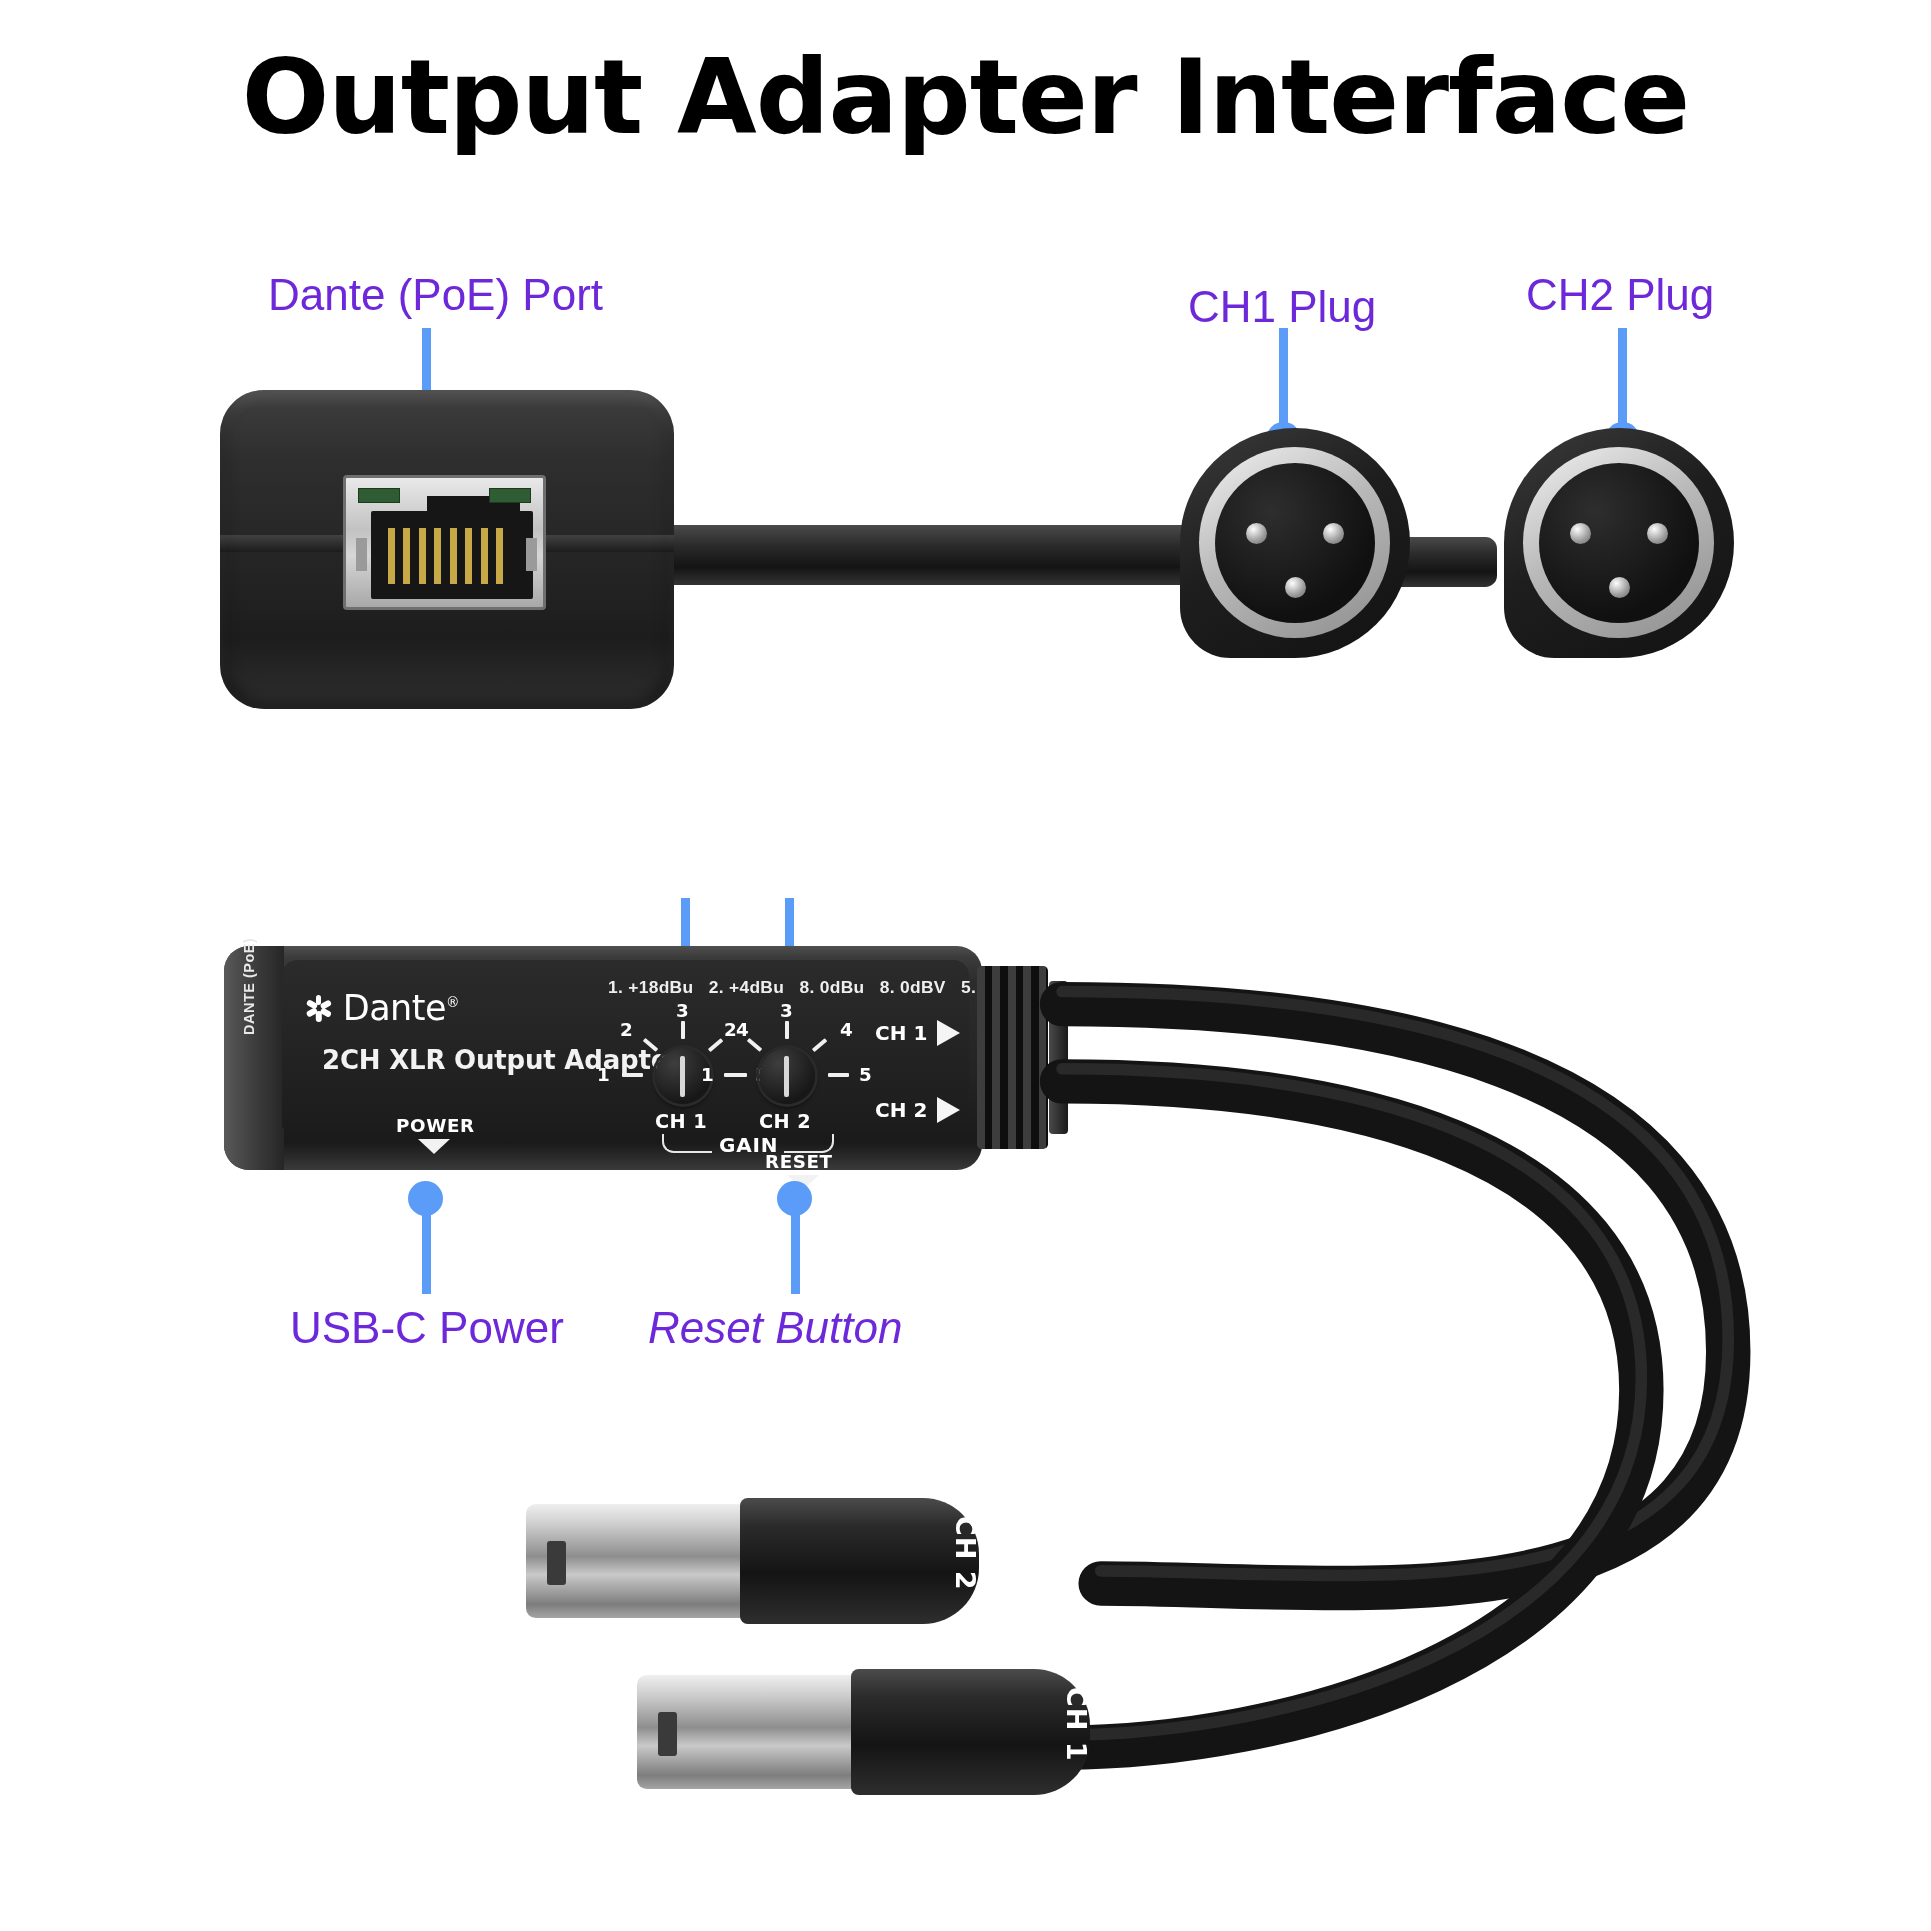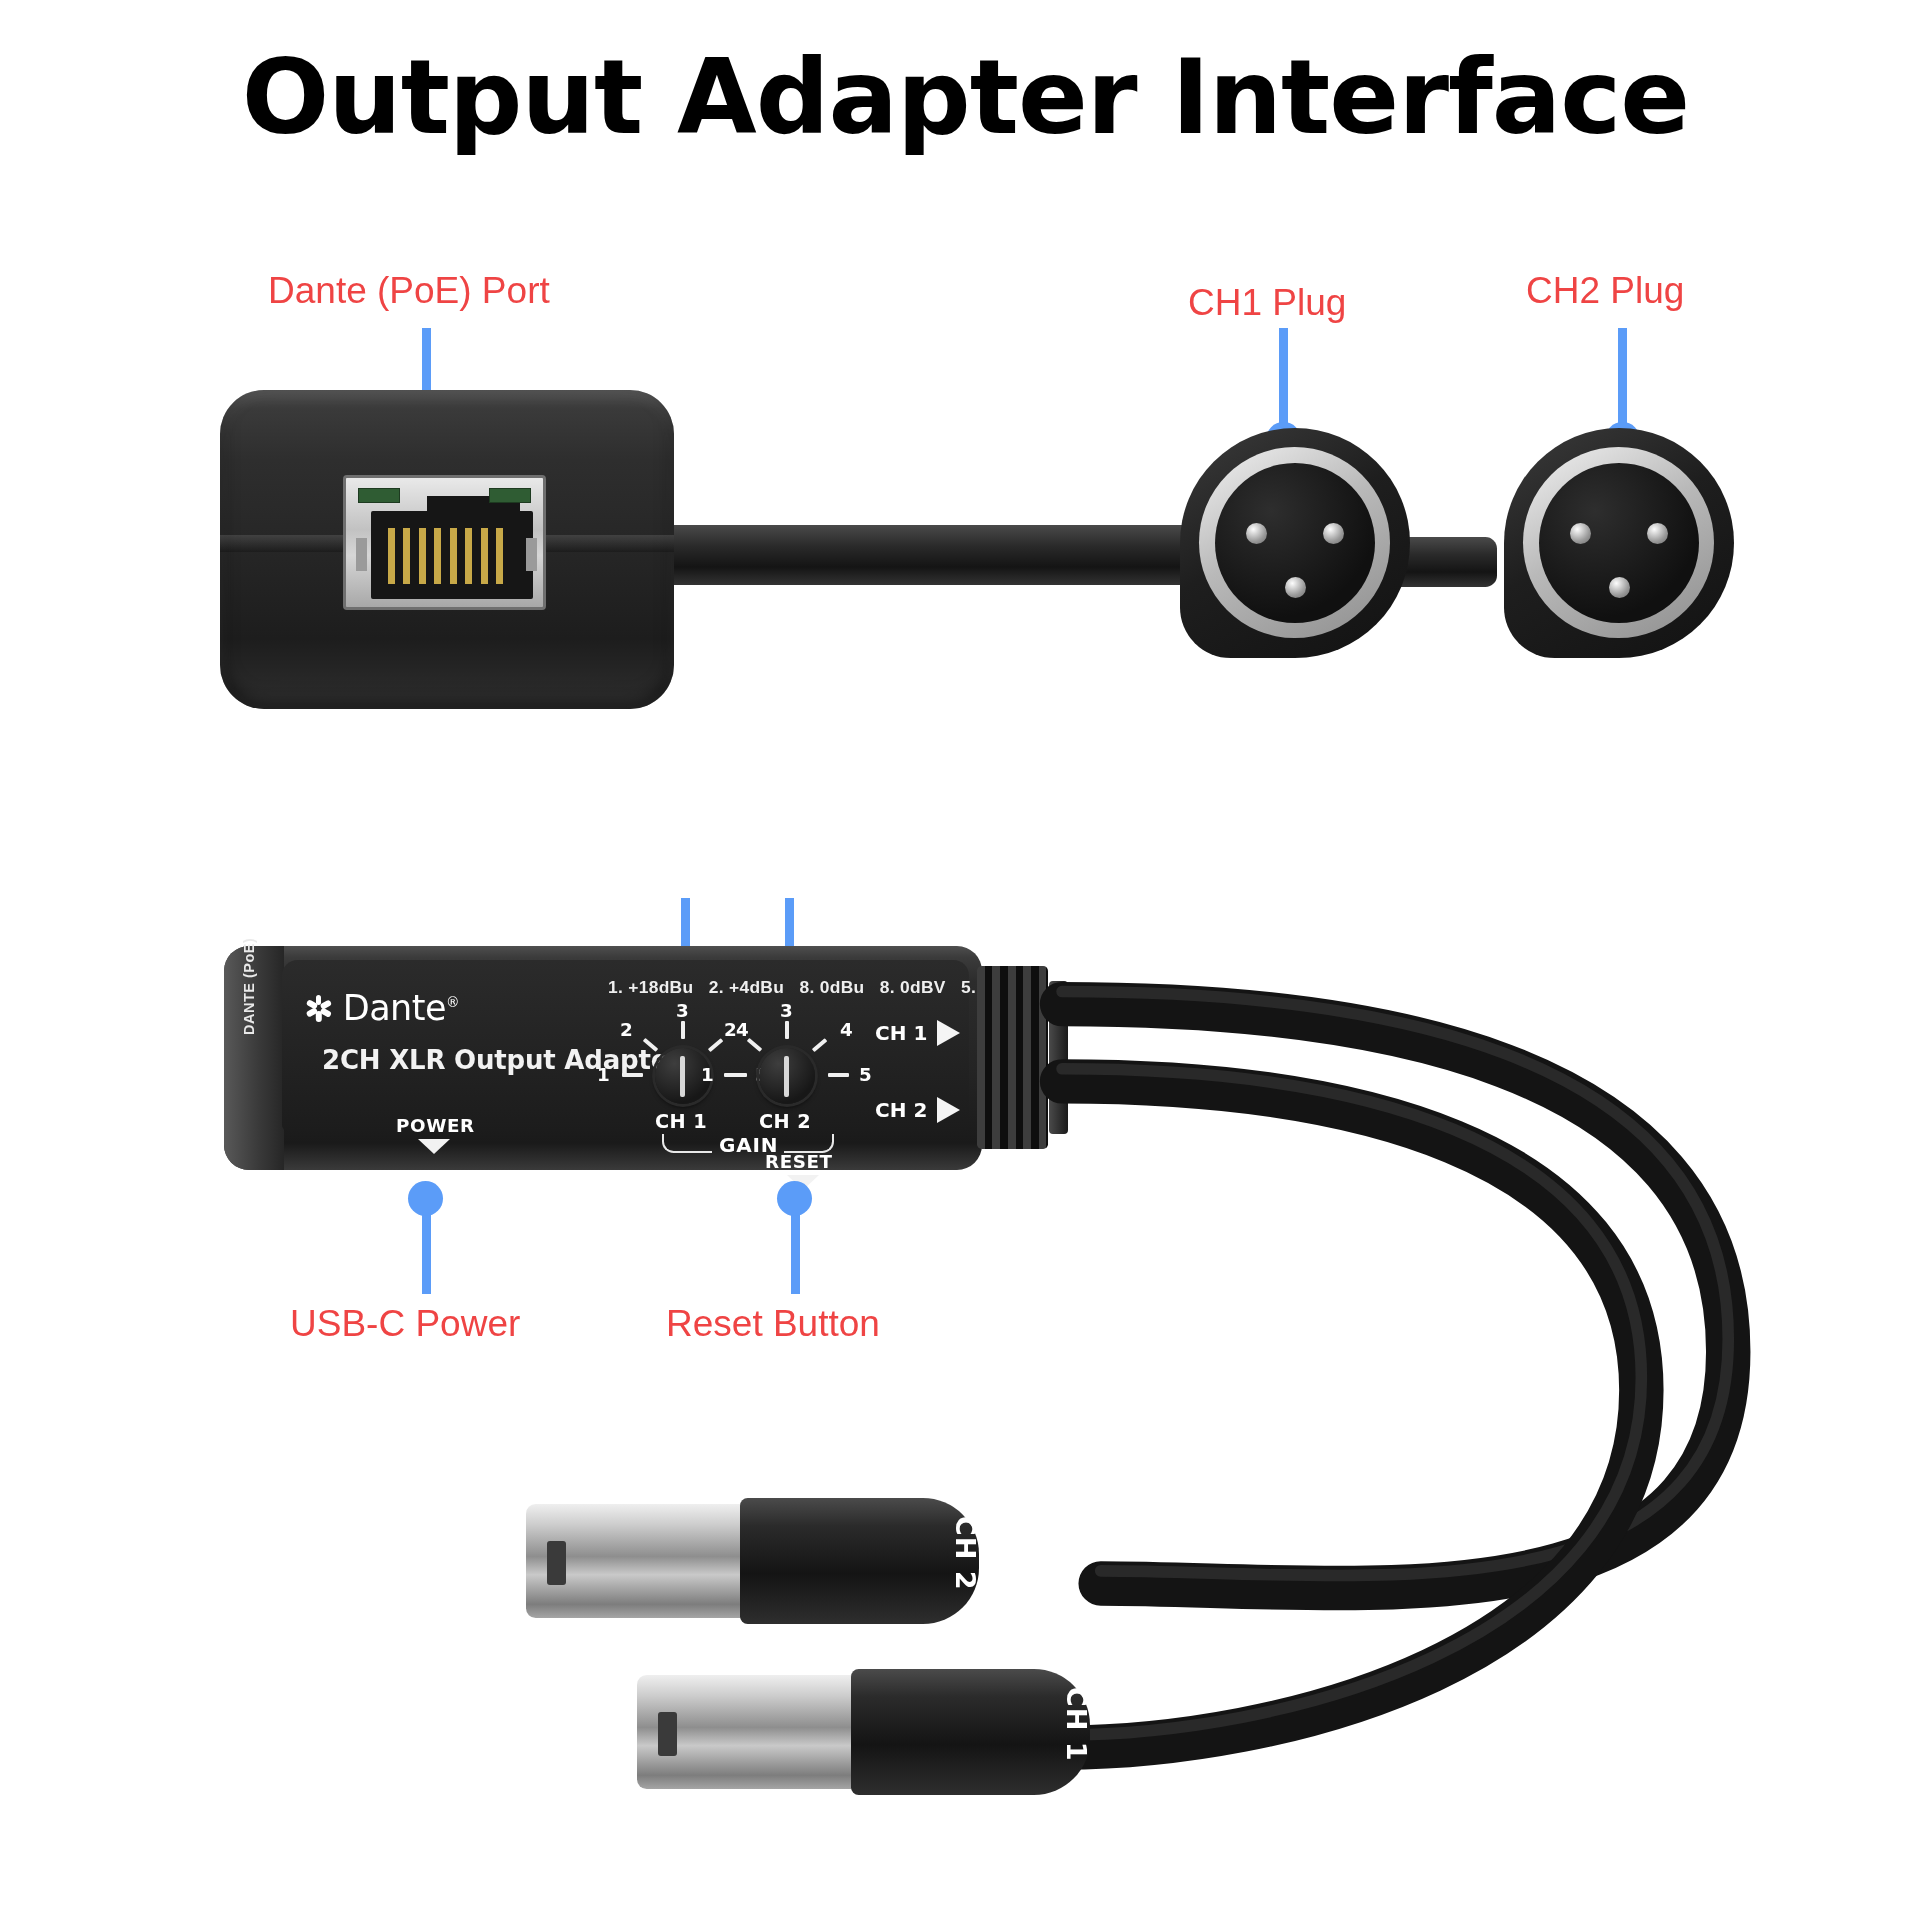--- a/index.html
+++ b/index.html
@@ -15,21 +15,21 @@
     position: absolute; top: 37px; left: 0; width: 1931px;
     text-align: center;
     font-size: 103px; font-weight: bold;
     letter-spacing: -1px;
     color: #000;
     font-family: "DejaVu Sans", sans-serif;
   }
 
   .callout {
     position: absolute;
-    font-size: 37px; color: #ef4444;
+    font-size: 44px; color: #6d28d9;
     white-space: nowrap;
     font-family: "Liberation Sans", sans-serif;
     text-align: center;
   }
   .lead-line { position: absolute; background: #5b9cf8; width: 8.7px; }
   .lead-dot {
     position: absolute; width: 35px; height: 35px;
     background: #5b9cf8; border-radius: 50%;
   }
 
@@ -391,21 +391,21 @@
 
   <div class="strain"></div>
   <div class="strain-cap"></div>
 
   <div class="lead-line" style="left:422px; top:1188px; height:106px;"></div>
   <div class="lead-dot" style="left:408px; top:1181px;"></div>
   <div class="callout" style="left:290px; top:1303px;">USB-C Power</div>
 
   <div class="lead-line" style="left:791px; top:1188px; height:106px;"></div>
   <div class="lead-dot" style="left:777px; top:1181px;"></div>
-  <div class="callout" style="left:666px; top:1303px;">Reset Button</div>
+  <div class="callout" style="left:648px; top:1303px;font-style:italic;">Reset Button</div>
 
   <svg style="position:absolute; left:0; top:0; width:1931px; height:1931px; pointer-events:none;" viewBox="0 0 2000 2000" width="1931" height="1931">
     <path d="M1100,1040 C1400,1040 1790,1090 1790,1400 C1790,1700 1400,1640 1140,1640" fill="none" stroke="#141414" stroke-width="46" stroke-linecap="round"></path>
     <path d="M1100,1040 C1400,1040 1790,1090 1790,1400 C1790,1700 1400,1640 1140,1640" fill="none" stroke="#3a3a3a" stroke-width="12" stroke-linecap="round" transform="translate(0,-13)" opacity=".55"></path>
 
     <path d="M1100,1120 C1380,1120 1700,1180 1700,1440 C1700,1720 1320,1810 1100,1810" fill="none" stroke="#141414" stroke-width="46" stroke-linecap="round"></path>
     <path d="M1100,1120 C1380,1120 1700,1180 1700,1440 C1700,1720 1320,1810 1100,1810" fill="none" stroke="#3a3a3a" stroke-width="12" stroke-linecap="round" transform="translate(0,-13)" opacity=".55"></path>
   </svg>
 
   <div class="xlrf" style="left:526px; top:1504px;">

